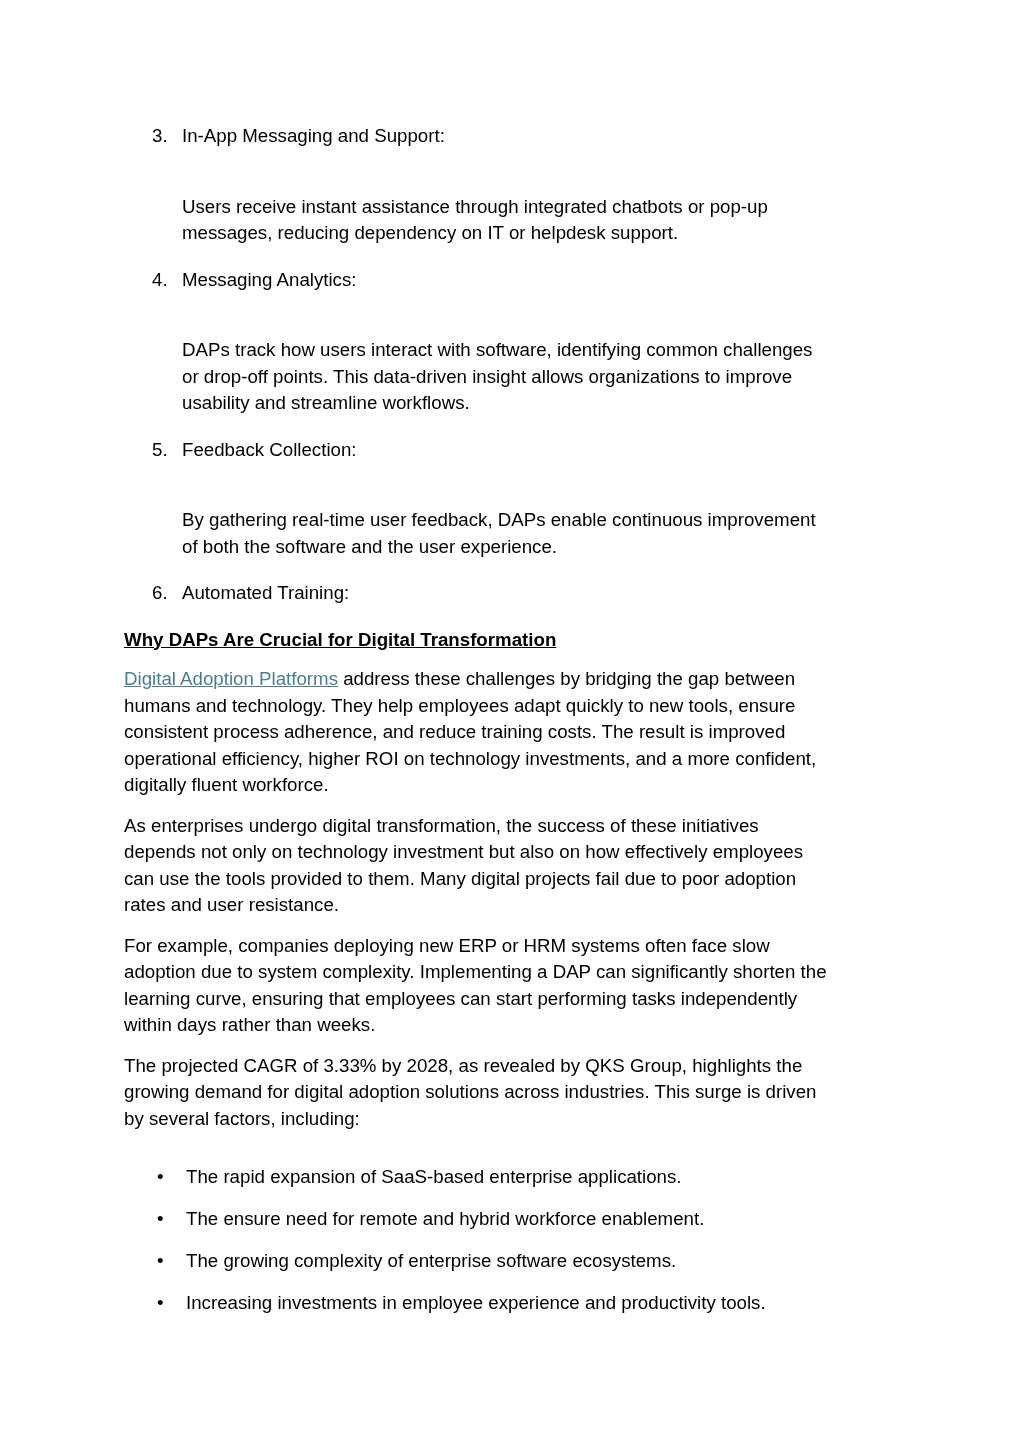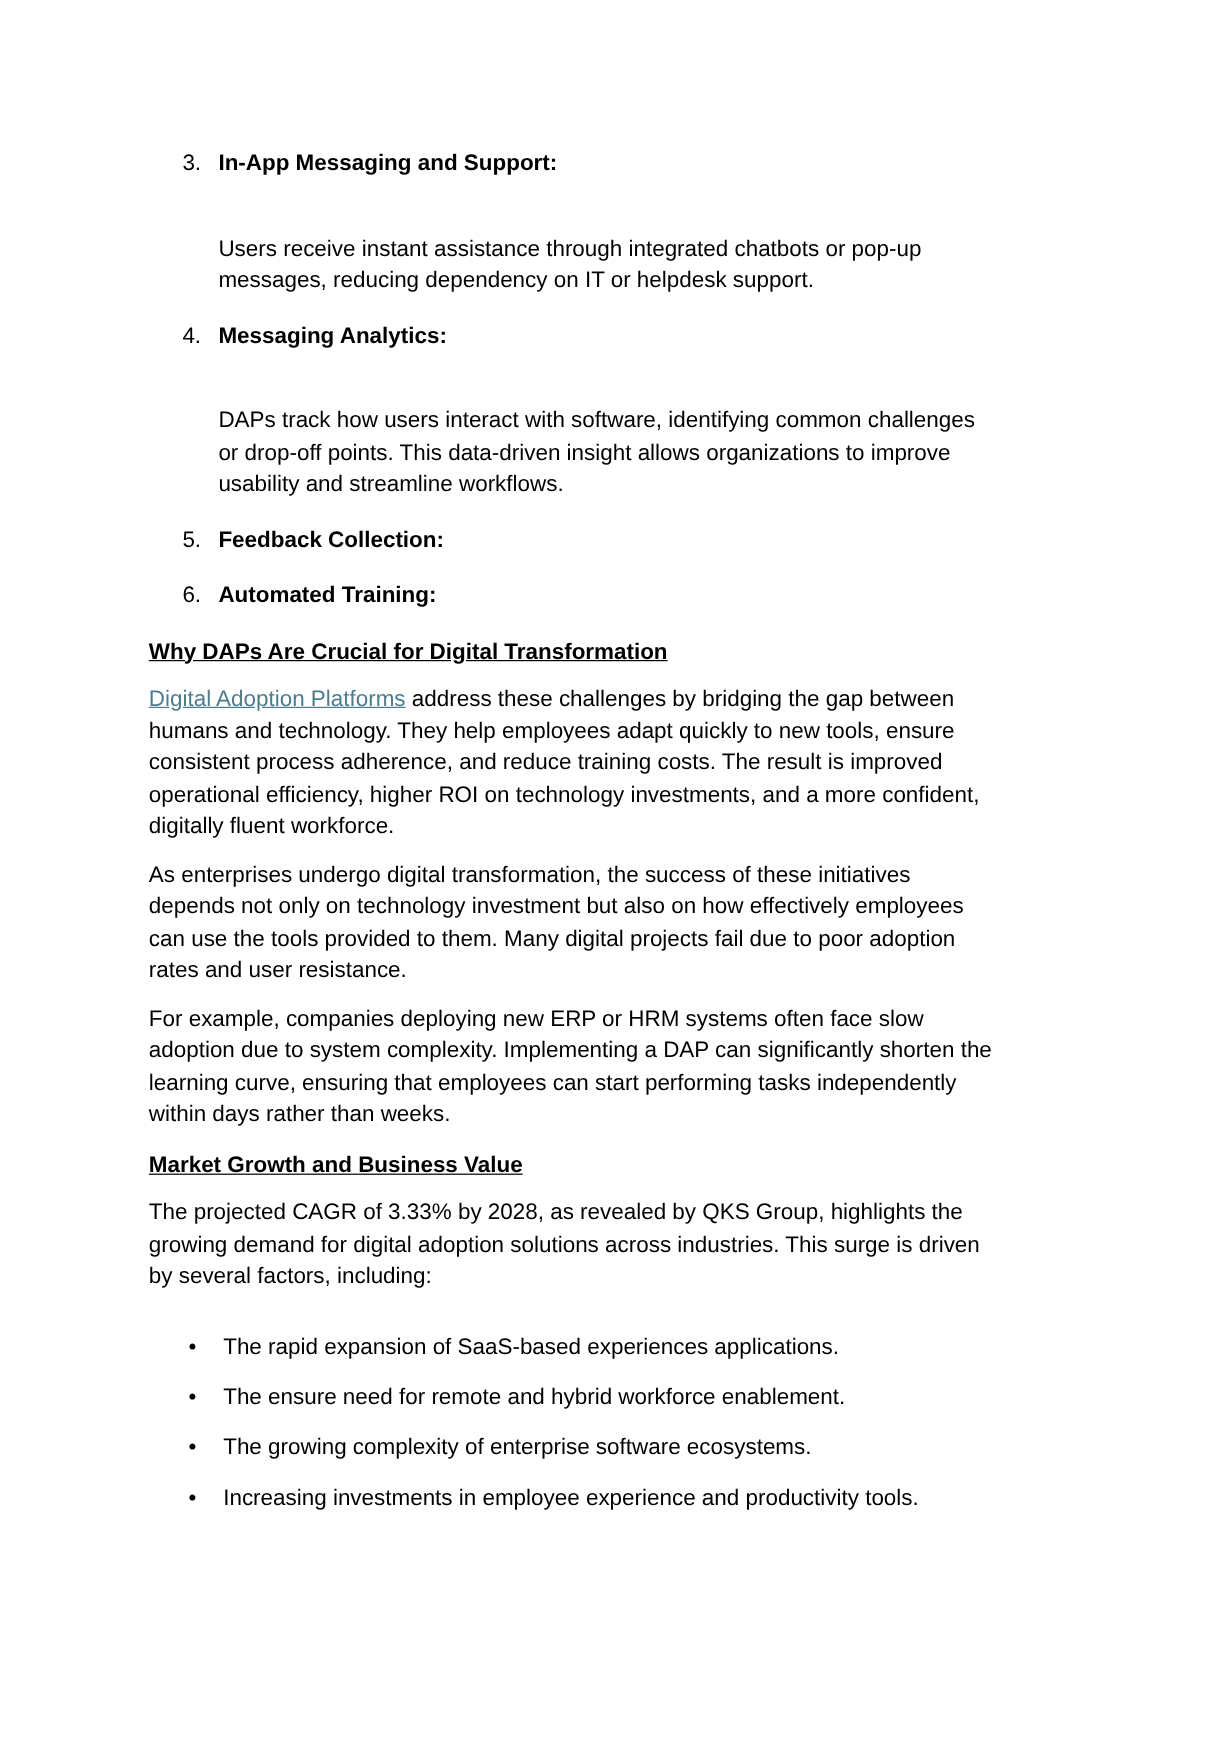--- a/index.html
+++ b/index.html
@@ -25,21 +25,21 @@
   li.num-item {
     position: relative;
     padding-left: 58px;
     margin-bottom: 20px;
   }
   li.num-item .num {
     position: absolute;
     left: 28px;
     top: 0;
   }
-  .item-title { font-weight: bold; }
+  .item-title { font-weight: normal; }
   .item-body { white-space: pre-line; margin-top: 44px; }
   h2.doc-heading {
     font-size: 18.7px;
     line-height: 26.5px;
     font-weight: bold;
     margin: 16px 0 13px 0;
     text-decoration: underline;
   }
   p.doc-para {
     margin: 0 0 14px 0;
@@ -82,20 +82,22 @@
     <li class="num-item">
       <span class="num">4.</span>
       <div class="item-title">Messaging Analytics:</div>
       <div class="item-body">DAPs track how users interact with software, identifying common challenges
 or drop-off points. This data-driven insight allows organizations to improve
 usability and streamline workflows.</div>
     </li>
     <li class="num-item">
       <span class="num">5.</span>
       <div class="item-title">Feedback Collection:</div>
+      <div class="item-body">By gathering real-time user feedback, DAPs enable continuous improvement
+of both the software and the user experience.</div>
     </li>
     <li class="num-item">
       <span class="num">6.</span>
       <div class="item-title">Automated Training:</div>
     </li>
   </ol>
 
   <h2 class="doc-heading">Why DAPs Are Crucial for Digital Transformation</h2>
 
   <p class="doc-para"><a class="doc-link" href="#">Digital Adoption Platforms</a><span class="pre"> address these challenges by bridging the gap between
@@ -107,30 +109,29 @@
   <p class="doc-para">As enterprises undergo digital transformation, the success of these initiatives
 depends not only on technology investment but also on how effectively employees
 can use the tools provided to them. Many digital projects fail due to poor adoption
 rates and user resistance.</p>
 
   <p class="doc-para">For example, companies deploying new ERP or HRM systems often face slow
 adoption due to system complexity. Implementing a DAP can significantly shorten the
 learning curve, ensuring that employees can start performing tasks independently
 within days rather than weeks.</p>
 
-  <h2 class="doc-heading">Market Growth and Business Value</h2>
 
   <p class="doc-para">The projected CAGR of 3.33% by 2028, as revealed by QKS Group, highlights the
 growing demand for digital adoption solutions across industries. This surge is driven
 by several factors, including:</p>
 
   <ul class="bullet-list">
     <li class="bullet-item">
       <span class="bullet"></span>
-      <span>The rapid expansion of SaaS-based experiences applications.</span>
+      <span>The rapid expansion of SaaS-based enterprise applications.</span>
     </li>
     <li class="bullet-item">
       <span class="bullet"></span>
       <span>The ensure need for remote and hybrid workforce enablement.</span>
     </li>
     <li class="bullet-item">
       <span class="bullet"></span>
       <span>The growing complexity of enterprise software ecosystems.</span>
     </li>
     <li class="bullet-item">

